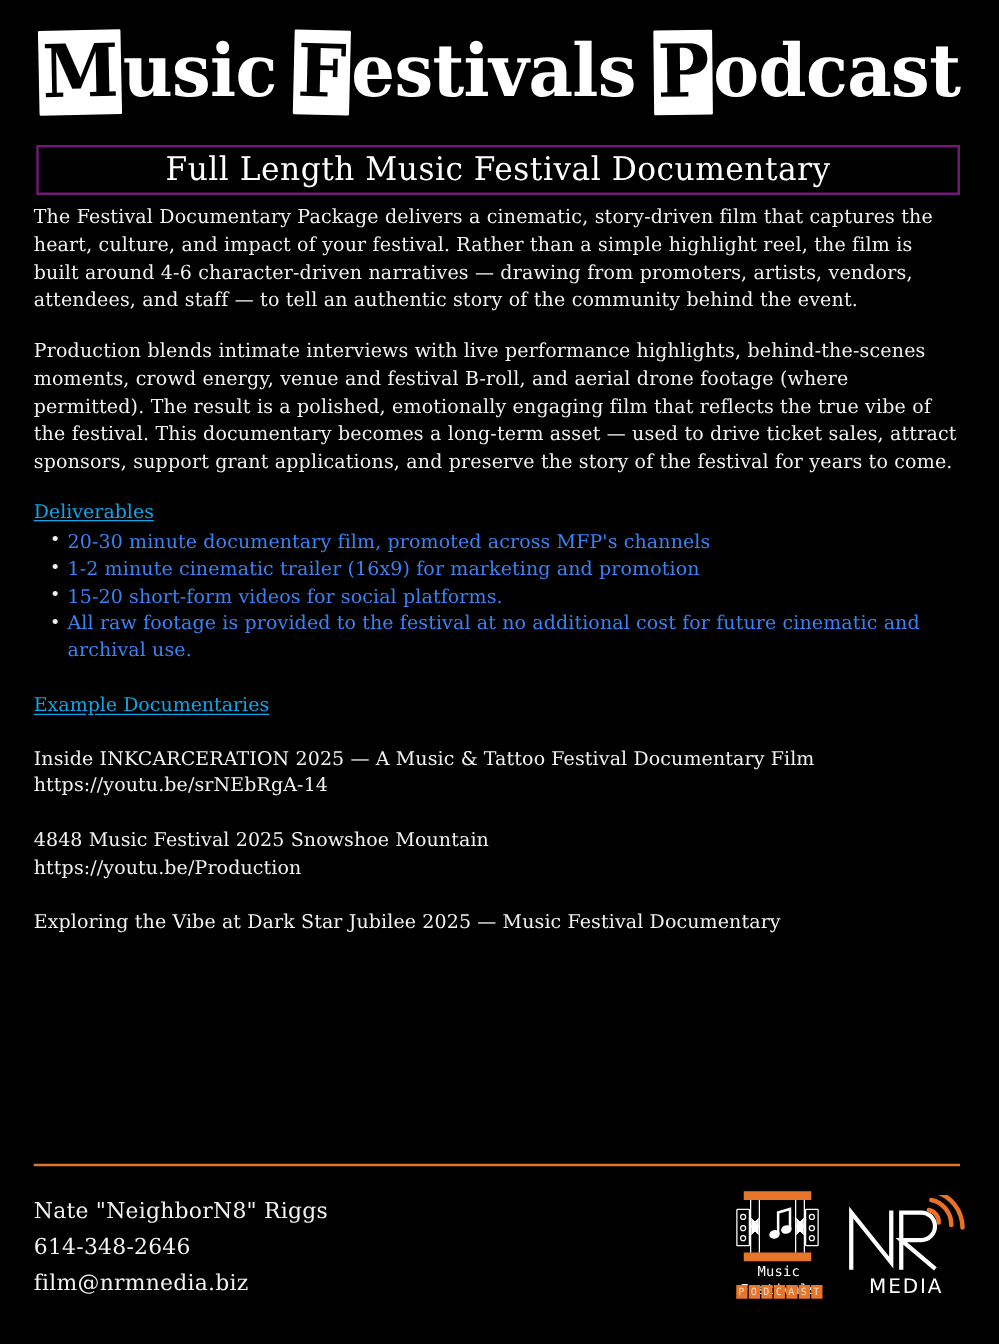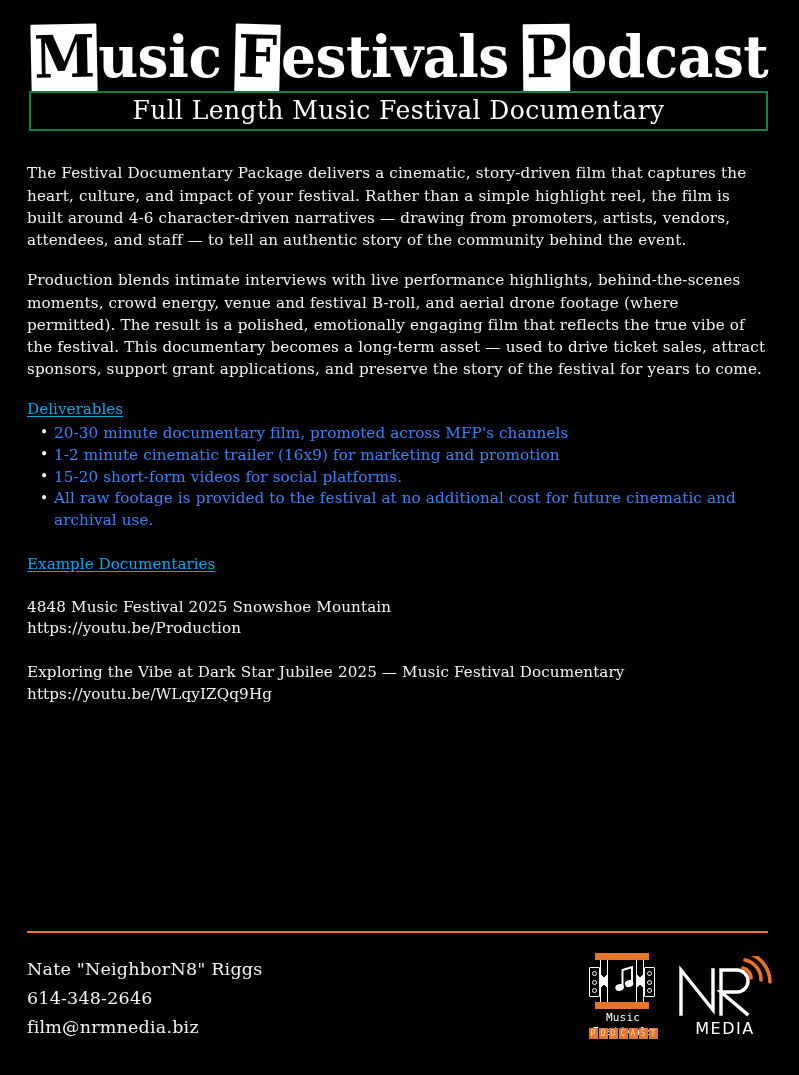--- a/index.html
+++ b/index.html
@@ -51,25 +51,25 @@
     transform: rotate(-1.2deg);
   }
   .masthead-title .cap.tilt-b { transform: rotate(1.4deg); }
   .masthead-title .cap.tilt-c { transform: rotate(-0.6deg); }
   .masthead-title .wordgap { display: inline-block; width: 14px; }
 
   
   .subtitle-box {
     position: absolute;
     left: 29px;
-    top: 91px;
+    top: 116px;
     width: 739px;
     height: 40px;
     box-sizing: border-box;
-    border: 2px solid #15803d;
+    border: 2px solid #701a75;
     display: flex;
     align-items: center;
     justify-content: center;
   }
   .subtitle-text {
     font-family: "DejaVu Serif", serif;
     font-size: 25px;
     line-height: 30px;
     color: #ffffff;
     letter-spacing: 0.4px;
@@ -338,26 +338,29 @@
     <ul class="bullets">
       <li>20-30 minute documentary film, promoted across MFP's channels</li>
       <li>1-2 minute cinematic trailer (16x9) for marketing and promotion</li>
       <li>15-20 short-form videos for social platforms.</li>
       <li>All raw footage is provided to the festival at no additional cost for future cinematic and archival use.</li>
     </ul>
 
     <div class="section-head examples-head">Example Documentaries</div>
 
     <div class="example-item">
+      <p class="example-title">Inside INKCARCERATION 2025 — A Music &amp; Tattoo Festival Documentary Film</p>
+      <p class="example-url">https://youtu.be/srNEbRgA-14</p>
+    </div>
+    <div class="example-item">
       <p class="example-title">4848 Music Festival 2025 Snowshoe Mountain</p>
       <p class="example-url">https://youtu.be/Production</p>
     </div>
     <div class="example-item">
       <p class="example-title">Exploring the Vibe at Dark Star Jubilee 2025 — Music Festival Documentary</p>
-      <p class="example-url">https://youtu.be/WLqyIZQq9Hg</p>
     </div>
 
   </div>
 
   <div class="footer-rule"></div>
 
   <div class="contact">
     <p class="contact-line">Nate "NeighborN8" Riggs</p>
     <p class="contact-line">614-348-2646</p>
     <p class="contact-line">film@nrmnedia.biz</p>

